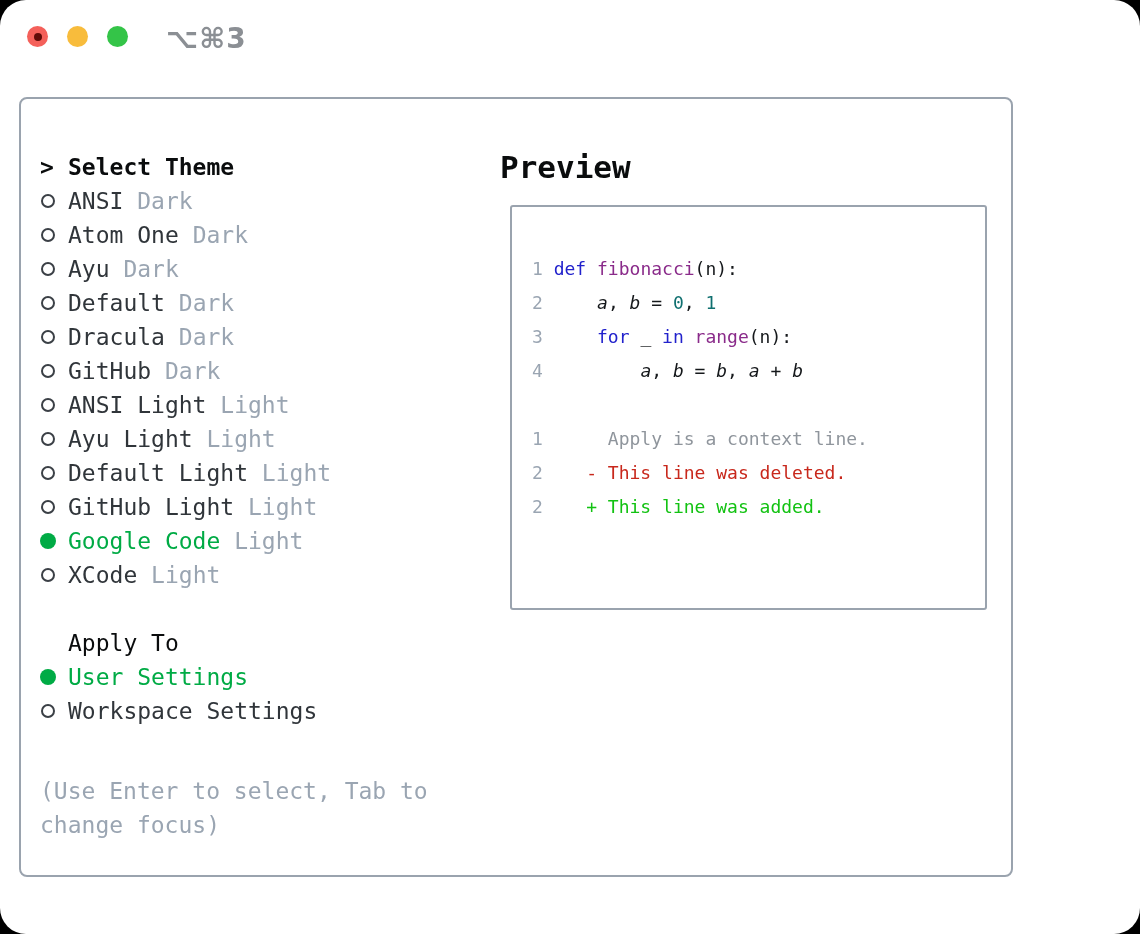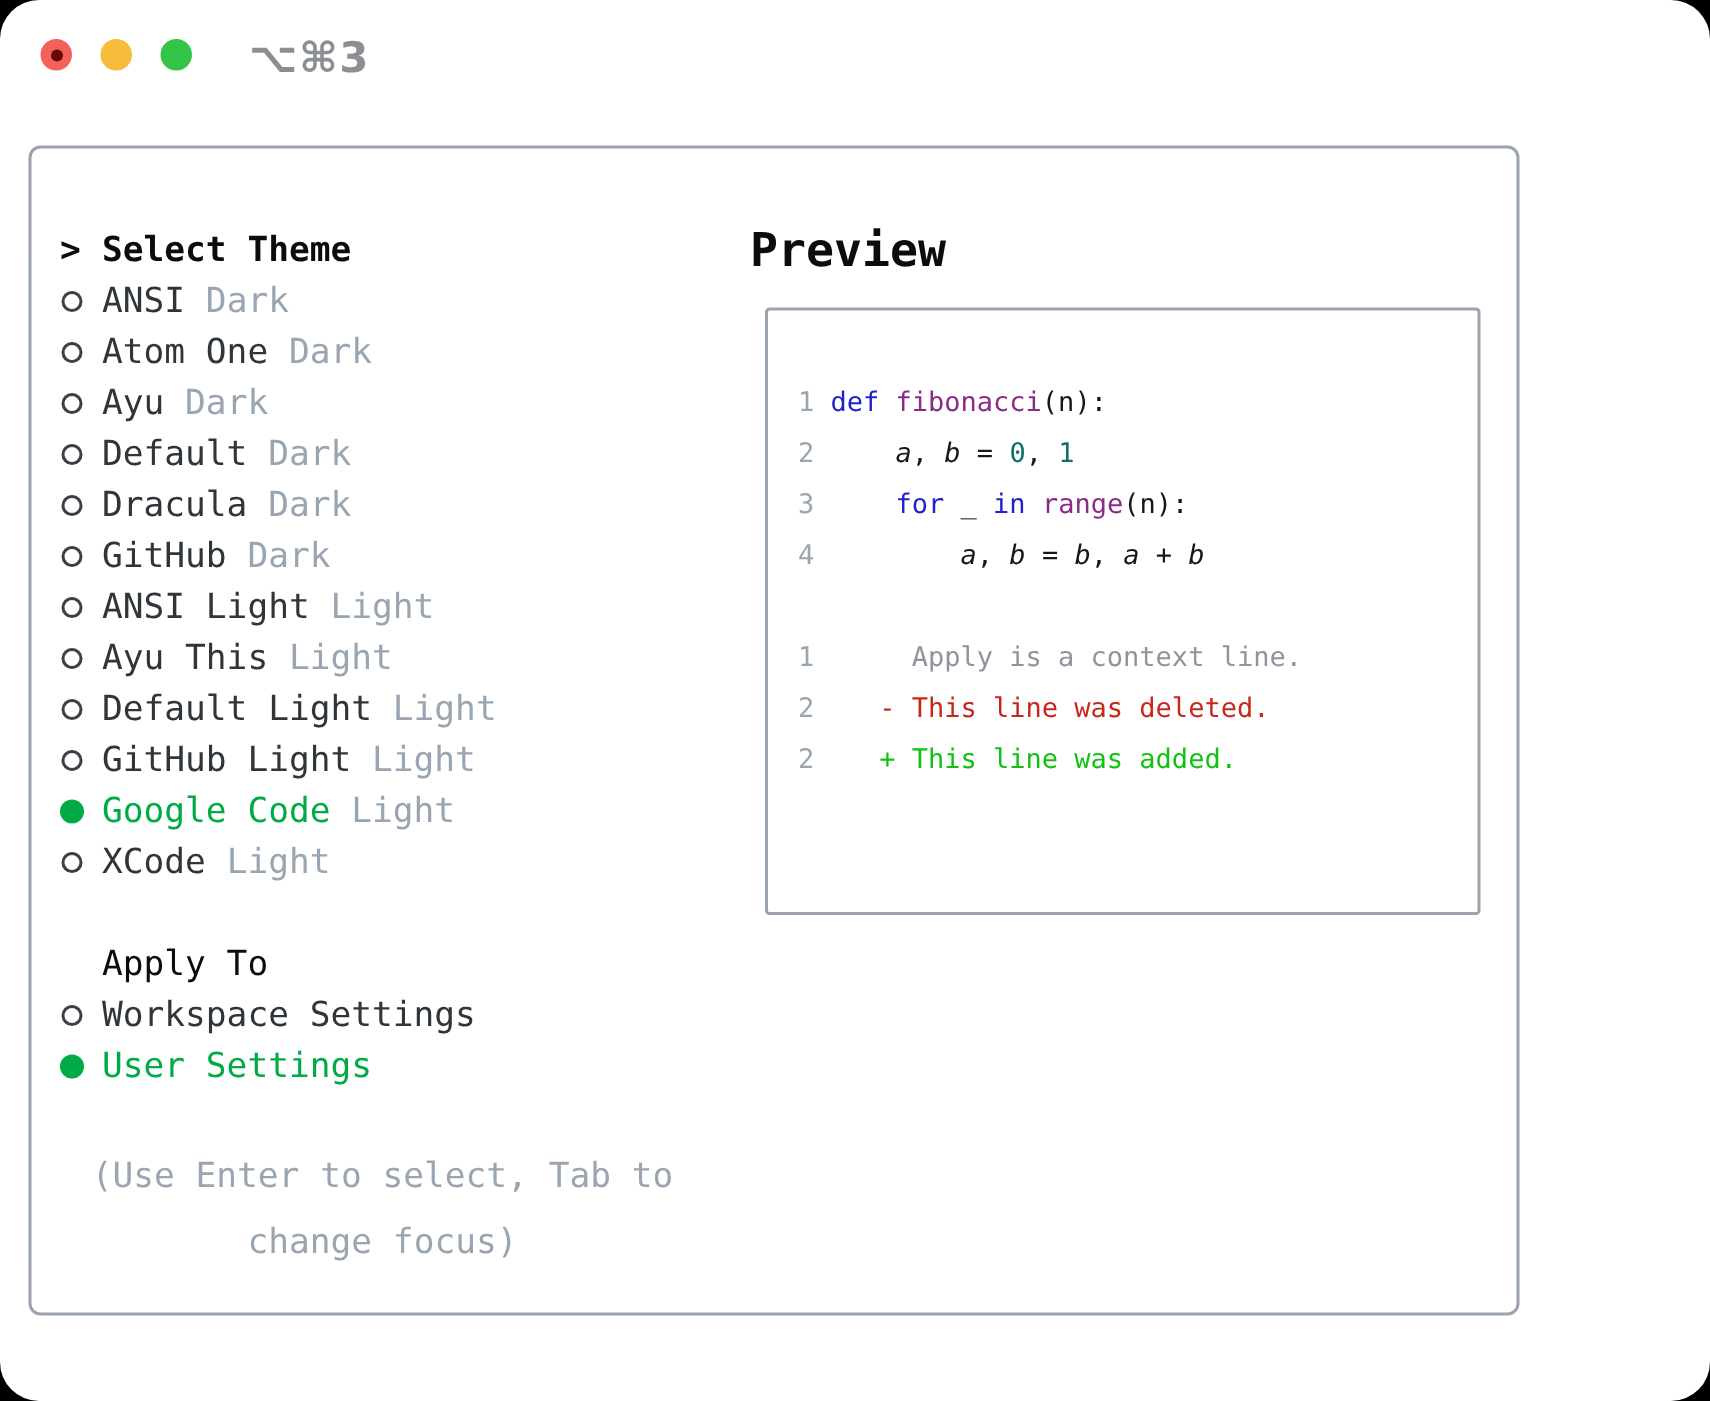--- a/index.html
+++ b/index.html
@@ -50,22 +50,22 @@
   .marker{display:inline-block;width:28px;flex:0 0 28px;position:relative;height:34px;}
   .marker .ring{position:absolute;left:1px;top:10px;width:14px;height:14px;border:2px solid #3b4046;border-radius:50%;}
   .marker .dot{position:absolute;left:0px;top:9px;width:16px;height:16px;background:var(--accent-green);border-radius:50%;}
   .marker .chev{position:absolute;left:0;top:0;font-weight:bold;color:#0a0c0d;font-size:23px;line-height:34px;}
   .hdr{font-weight:bold;color:#0a0c0d;}
   .item-name{color:var(--list-ink);}
   .item-name.selected{color:var(--accent-green);}
   .variant{color:var(--muted);}
   .spacer{height:34px;}
   .help{
-    margin-top:0;width:430px;white-space:normal;
-    font-size:23px;line-height:44px;color:var(--muted);text-align:center;
+    margin-top:12px;width:430px;white-space:normal;
+    font-size:23px;line-height:34px;color:var(--muted);
   }
   
   .preview-header{position:absolute;left:479px;top:51px;height:34px;font-size:31px;line-height:34px;font-weight:bold;color:#0a0c0d;white-space:pre;}
   .preview-box{
     position:absolute;left:489px;top:106px;width:477px;height:405px;
     border:2px solid var(--border-gray);border-radius:3px;background:#fff;
     padding:11px 0 0 20px;overflow:hidden;
   }
   .cl{height:34px;font-size:18px;line-height:34px;white-space:pre;color:var(--ink);}
   .cl .num{display:inline-block;width:2ch;color:var(--muted);}
@@ -99,37 +99,37 @@
       </div>
 
       <div id="theme-list">
           <div class="row"><span class="marker"><span class="ring"></span></span><span class="item-name">ANSI</span><span class="variant"> Dark</span></div>
           <div class="row"><span class="marker"><span class="ring"></span></span><span class="item-name">Atom One</span><span class="variant"> Dark</span></div>
           <div class="row"><span class="marker"><span class="ring"></span></span><span class="item-name">Ayu</span><span class="variant"> Dark</span></div>
           <div class="row"><span class="marker"><span class="ring"></span></span><span class="item-name">Default</span><span class="variant"> Dark</span></div>
           <div class="row"><span class="marker"><span class="ring"></span></span><span class="item-name">Dracula</span><span class="variant"> Dark</span></div>
           <div class="row"><span class="marker"><span class="ring"></span></span><span class="item-name">GitHub</span><span class="variant"> Dark</span></div>
           <div class="row"><span class="marker"><span class="ring"></span></span><span class="item-name">ANSI Light</span><span class="variant"> Light</span></div>
-          <div class="row"><span class="marker"><span class="ring"></span></span><span class="item-name">Ayu This</span><span class="variant"> Light</span></div>
+          <div class="row"><span class="marker"><span class="ring"></span></span><span class="item-name">Ayu Light</span><span class="variant"> Light</span></div>
           <div class="row"><span class="marker"><span class="ring"></span></span><span class="item-name">Default Light</span><span class="variant"> Light</span></div>
           <div class="row"><span class="marker"><span class="ring"></span></span><span class="item-name">GitHub Light</span><span class="variant"> Light</span></div>
           <div class="row"><span class="marker"><span class="dot"></span></span><span class="item-name selected">Google Code</span><span class="variant"> Light</span></div>
           <div class="row"><span class="marker"><span class="ring"></span></span><span class="item-name">XCode</span><span class="variant"> Light</span></div>
         </div>
 
       <div class="spacer"></div>
 
       <div class="row">
         <span class="marker"></span>
         <span style="color:#0a0c0d;">Apply To</span>
       </div>
 
       <div id="apply-list">
+          <div class="row"><span class="marker"><span class="dot"></span></span><span class="item-name selected">User Settings</span></div>
           <div class="row"><span class="marker"><span class="ring"></span></span><span class="item-name">Workspace Settings</span></div>
-          <div class="row"><span class="marker"><span class="dot"></span></span><span class="item-name selected">User Settings</span></div>
         </div>
 
       <div class="spacer"></div>
 
       <div class="help">(Use Enter to select, Tab to change focus)</div>
     </div>
 
     <div class="preview-header">Preview</div>
 
     <div class="preview-box" id="preview-box">

